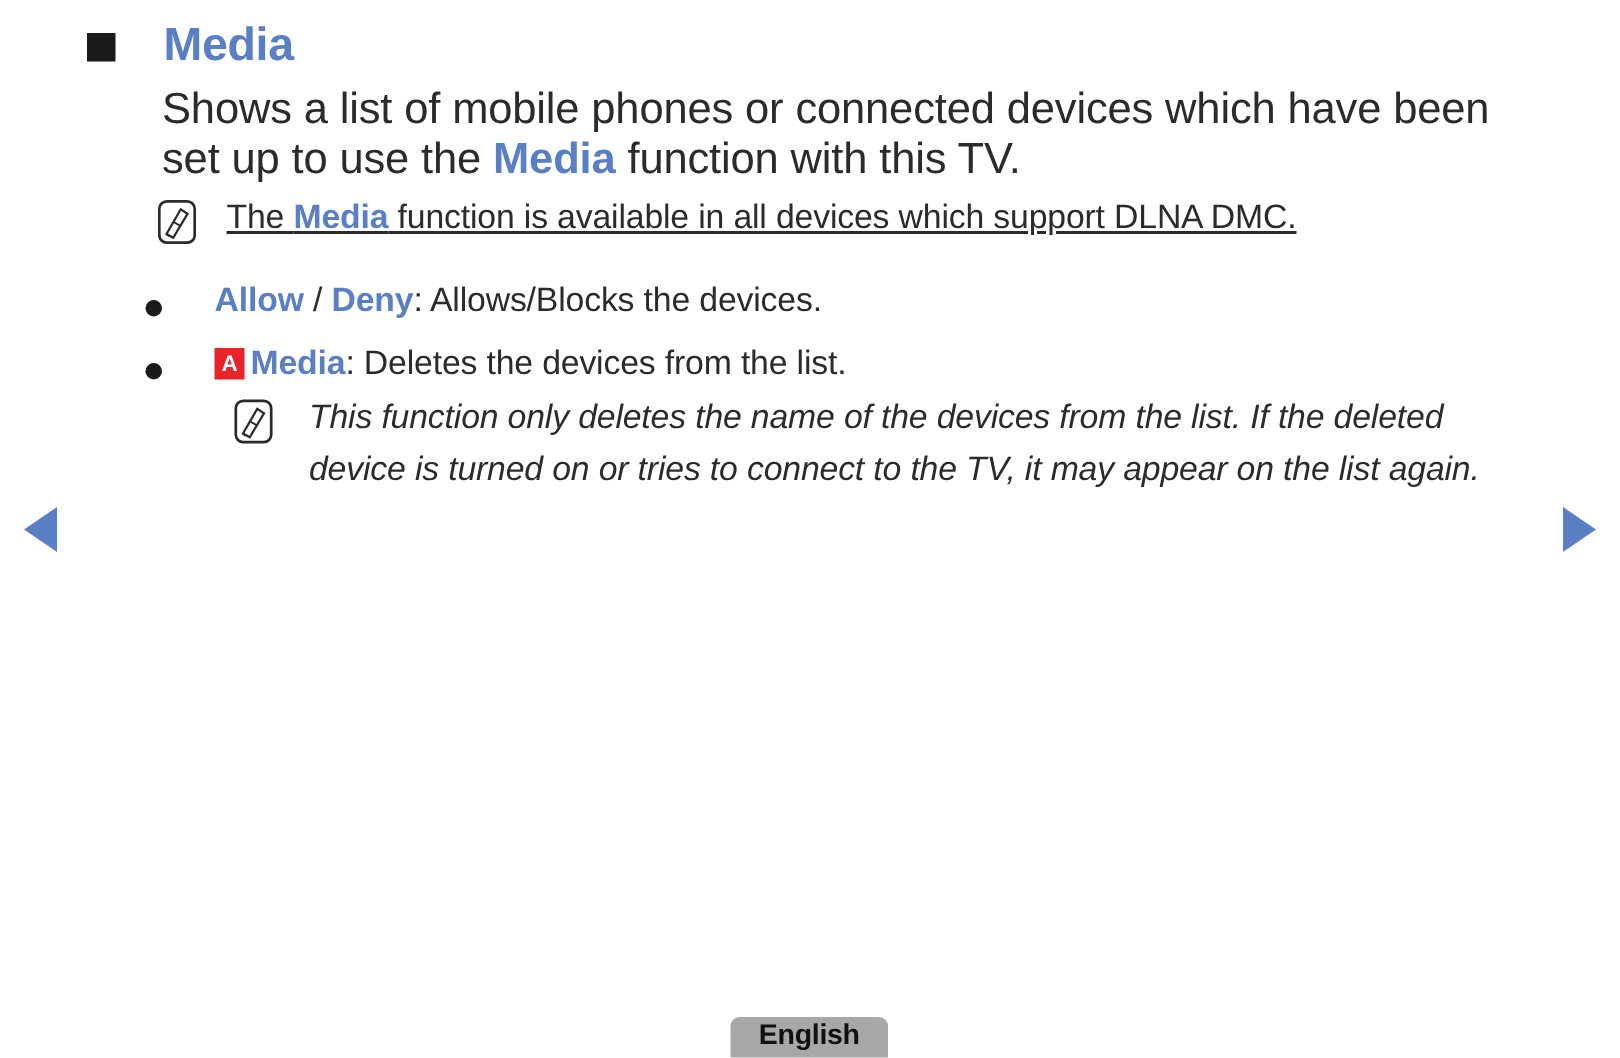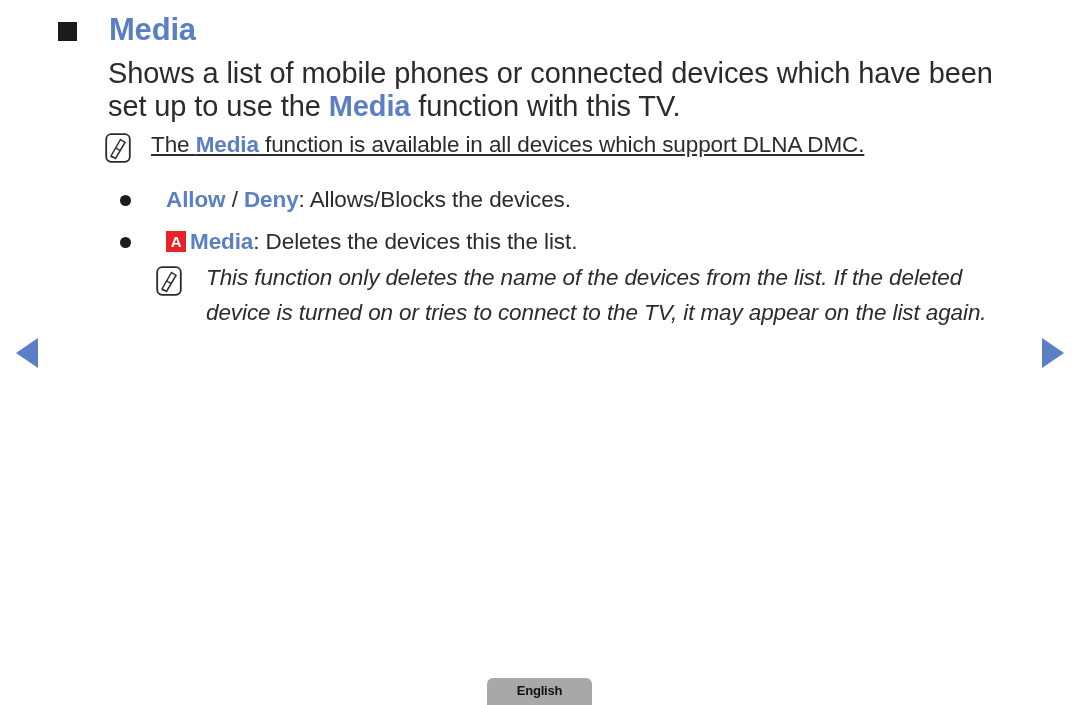--- a/index.html
+++ b/index.html
@@ -87,23 +87,23 @@
     font-size: 22.5px;
     line-height: 35px;
     color: #2b2b2b;
     letter-spacing: -0.1px;
     margin-top: -4px;
   }
 
   
   .bullet-row {
     position: absolute;
-    left: 120px;
+    left: 97px;
     display: flex;
-    align-items: flex-start;
+    align-items: center;
     width: 900px;
   }
   .b-row-1 { top: 183px; }
   .b-row-2 { top: 225px; }
 
   .dot {
     flex: 0 0 auto;
     width: 11px;
     height: 11px;
     border-radius: 50%;
@@ -157,21 +157,21 @@
   
   .lang-button {
     position: absolute;
     left: 487px;
     top: 678px;
     width: 105px;
     height: 27px;
     background: #a8a8a8;
     border-radius: 6px 6px 0 0;
     color: #111111;
-    font-size: 13px;
+    font-size: 19px;
     font-weight: bold;
     text-align: center;
     line-height: 26px;
     letter-spacing: -0.2px;
     cursor: pointer;
   }
 </style>
 </head>
 <body>
 
@@ -198,21 +198,21 @@
     <span class="note-text"><span>The </span><span class="blue-b">Media</span><span> function is available in all devices which support DLNA DMC.</span></span>
   </div>
 
   <div class="bullet-row b-row-1">
     <span class="dot"></span>
     <span class="bullet-text"><span class="blue-b">Allow</span><span> / </span><span class="blue-b">Deny</span><span>: Allows/Blocks the devices.</span></span>
   </div>
 
   <div class="bullet-row b-row-2">
     <span class="dot"></span>
-    <span class="bullet-text"><span class="key-badge">A</span><span class="blue-b">Media</span><span>: Deletes the devices this the list.</span></span>
+    <span class="bullet-text"><span class="key-badge">A</span><span class="blue-b">Media</span><span>: Deletes the devices from the list.</span></span>
   </div>
 
   <div class="note note-2">
     <span class="note-icon">
       <svg width="26" height="30" viewBox="0 0 26 30" xmlns="http://www.w3.org/2000/svg">
         <rect x="1.2" y="1.2" width="23.6" height="27.6" rx="5" ry="5" fill="none" stroke="#2b2b2b" stroke-width="1.8"></rect>
         <path d="M6 23 L15.5 6.5 L20 9.5 L10.5 25.5 Z" fill="none" stroke="#2b2b2b" stroke-width="1.5"></path>
         <path d="M10.8 15 L15.2 17.6" fill="none" stroke="#2b2b2b" stroke-width="1.3"></path>
         <path d="M6 23 L7.6 24.6" fill="none" stroke="#2b2b2b" stroke-width="1.3"></path>
       </svg>

